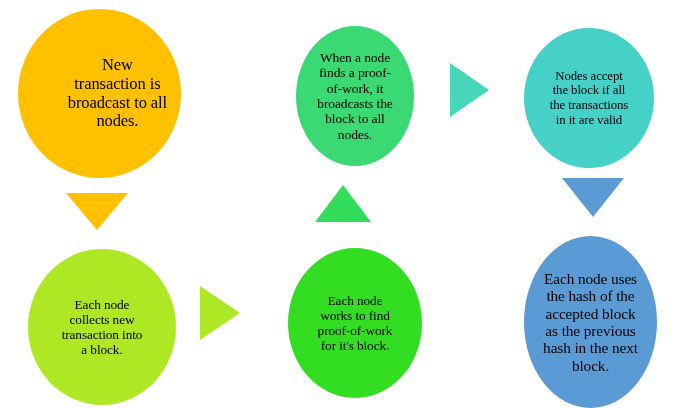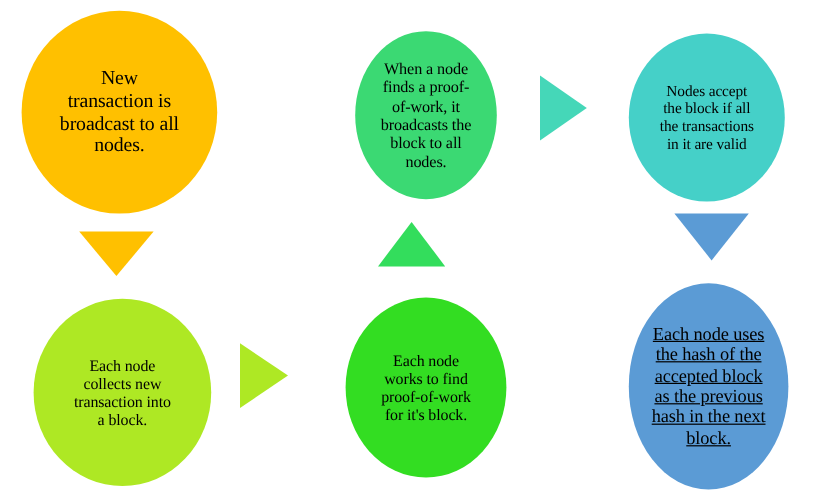--- a/index.html
+++ b/index.html
@@ -36,20 +36,21 @@
     display: block;
     padding: 0 8px;
     white-space: pre-line;
     letter-spacing: -0.1px;
   }
 
   
   #node-broadcast {
     left: 18px;  top: 9px;   width: 163px; height: 169px;
     font-size: 16.5px;
+    justify-content: flex-end;
   }
   #node-broadcast .node-label { padding: 0 14px; }
 
   #node-proof-broadcast {
     left: 296px; top: 26px;  width: 118px; height: 140px;
     font-size: 13.5px;
     justify-content: center;
   }
   #node-proof-broadcast .node-label { padding: 0 6px; }
 
@@ -67,21 +68,20 @@
 
   #node-work {
     left: 288px; top: 248px; width: 134px; height: 150px;
     font-size: 13.3px;
   }
   #node-work .node-label { padding: 0 6px; }
 
   #node-hash {
     left: 524px; top: 236px; width: 133px; height: 172px;
     font-size: 15.3px;
-    text-decoration: underline;
   }
   #node-hash .node-label { padding: 0 4px; }
 
   
   .arrow {
     position: absolute;
     width: 0;
     height: 0;
     border-style: solid;
   }

